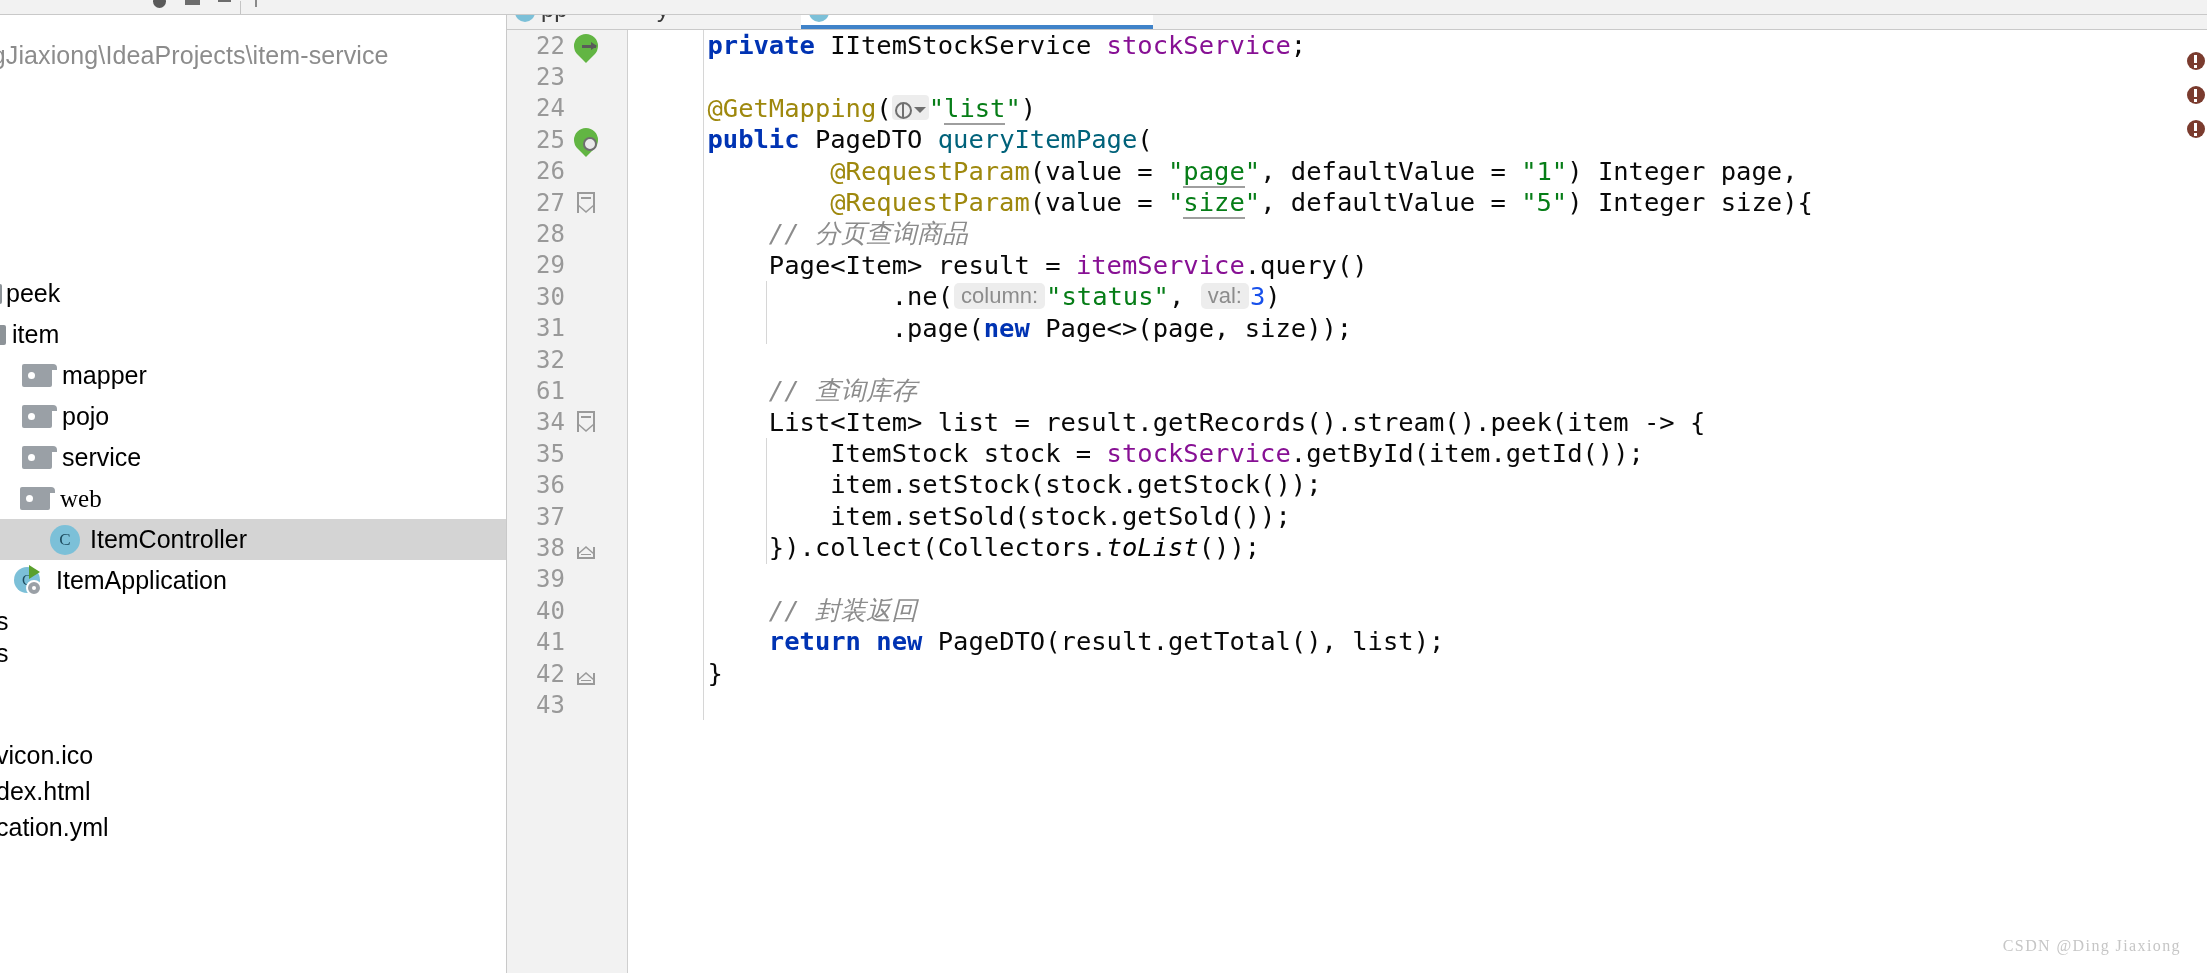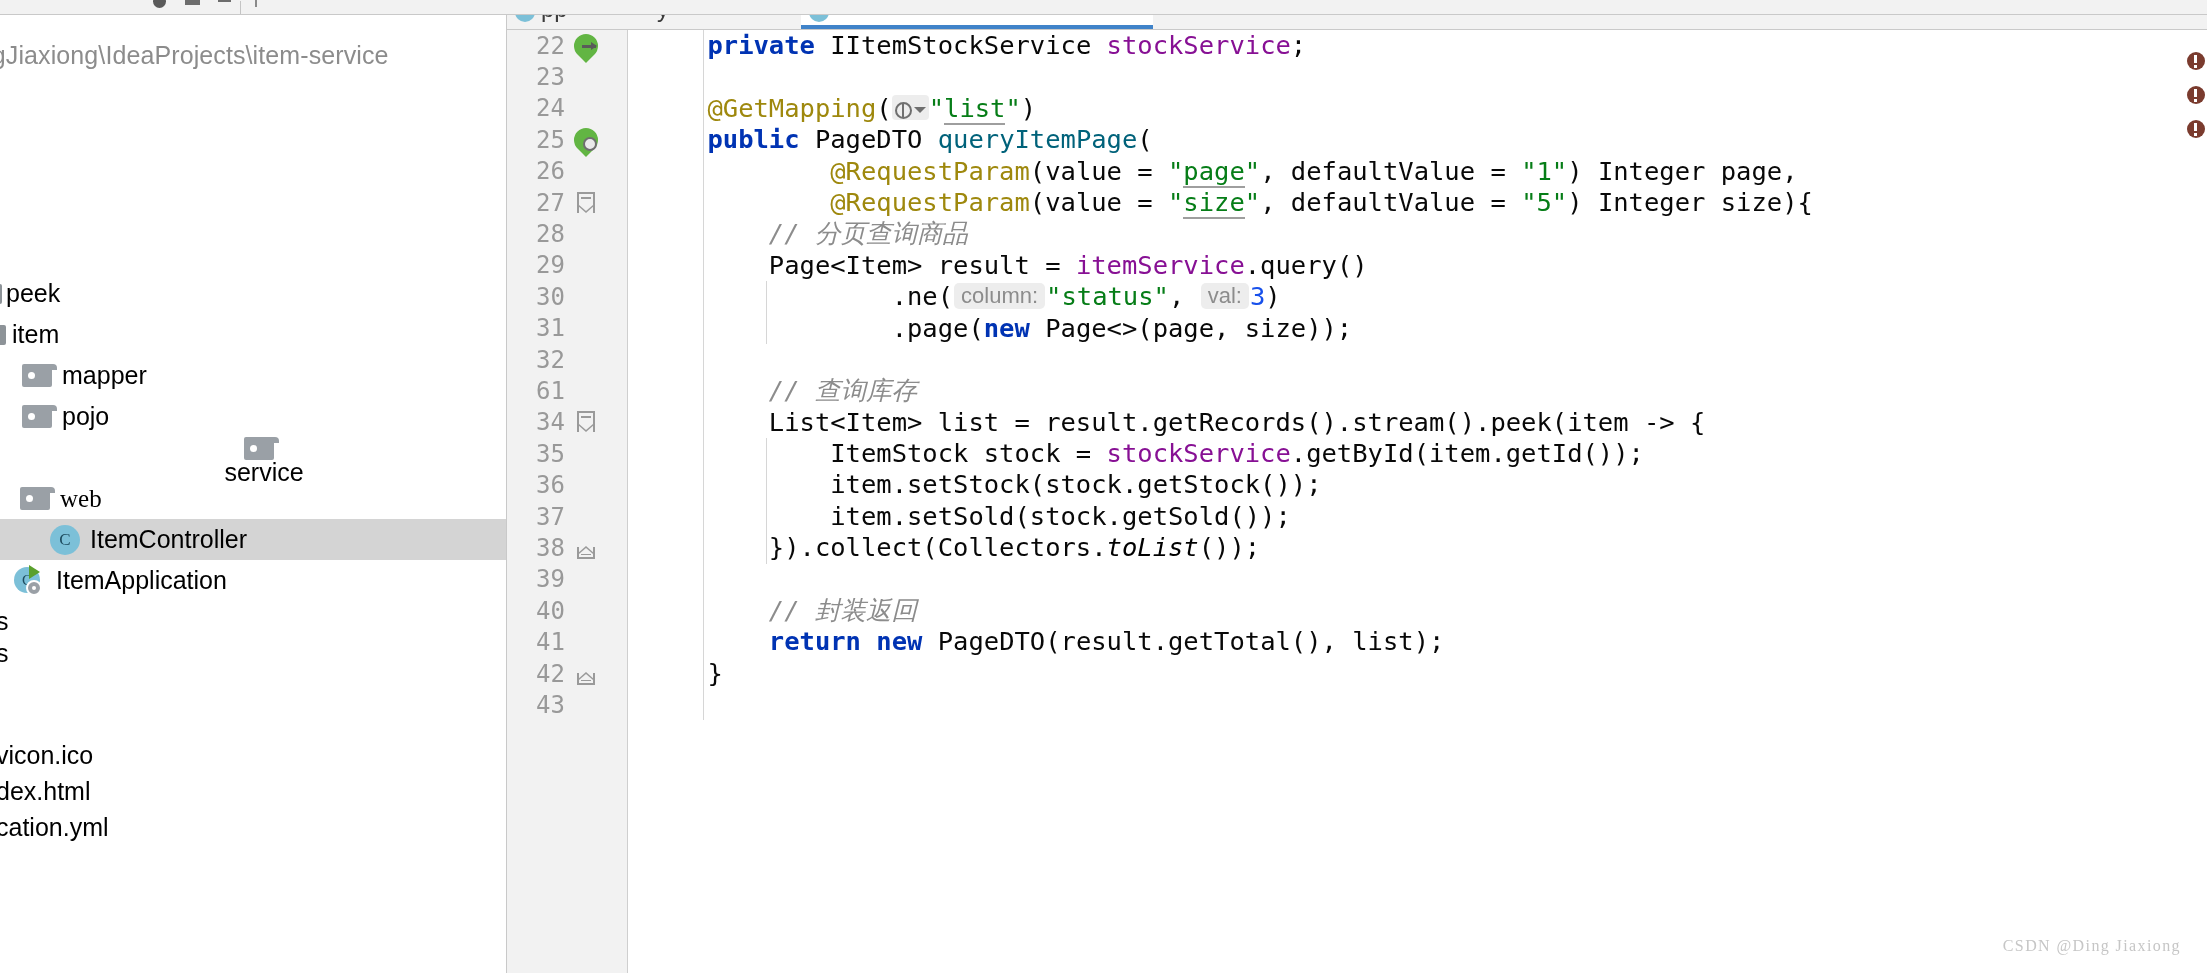--- a/index.html
+++ b/index.html
@@ -612,21 +612,21 @@
 
         <div class="tree-row" style="padding-left:22px;">
           <span class="ico folder-ico">
             <span class="tab"></span>
               <span class="back"></span>
               <span class="dot"></span>
           </span>
           <span class="tree-label">pojo</span>
         </div>
 
-        <div class="tree-row" style="padding-left:22px;flex-direction:column;">
+        <div class="tree-row" style="padding-left:22px;">
           <span class="ico folder-ico">
             <span class="tab"></span>
               <span class="back"></span>
               <span class="dot"></span>
           </span>
           <span class="tree-label">service</span>
         </div>
 
         <div class="tree-row" style="padding-left:20px;font-family:Liberation Serif, serif;">
           <span class="ico folder-ico">

